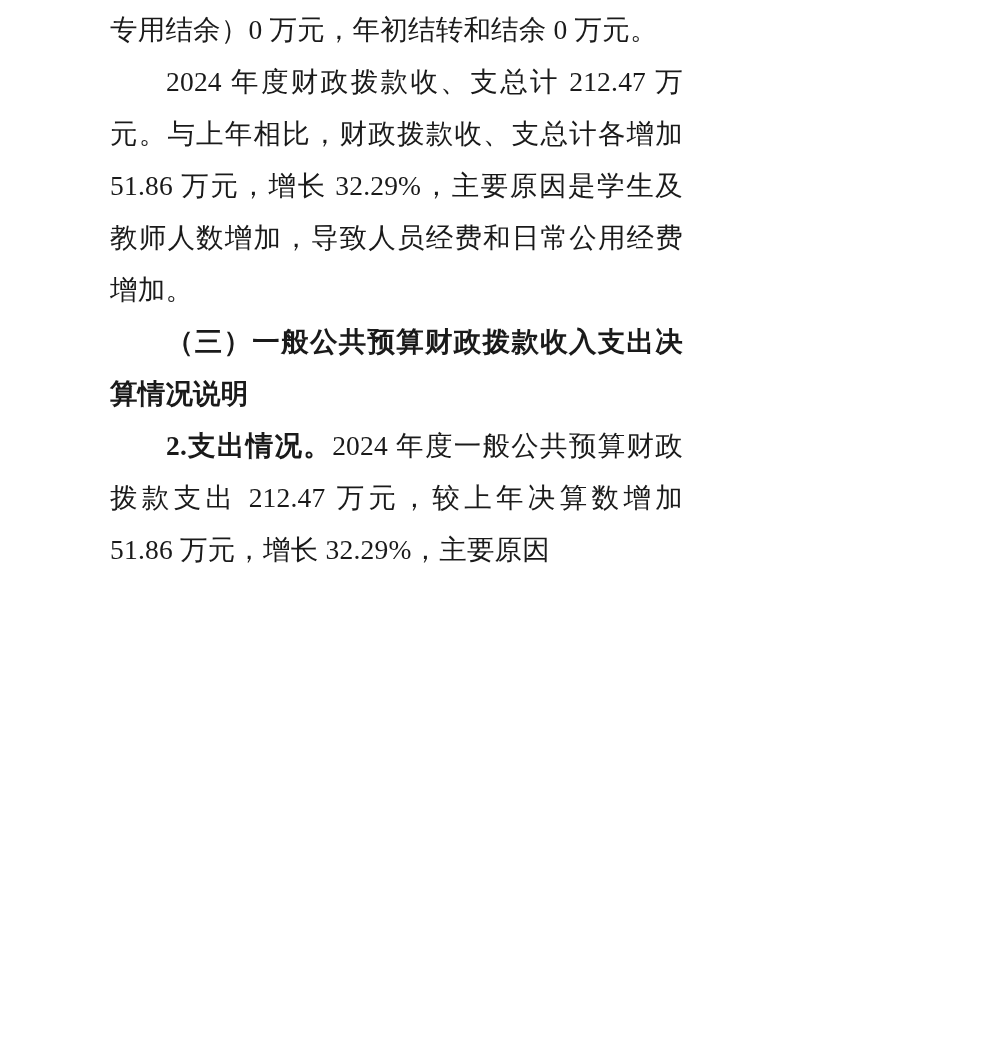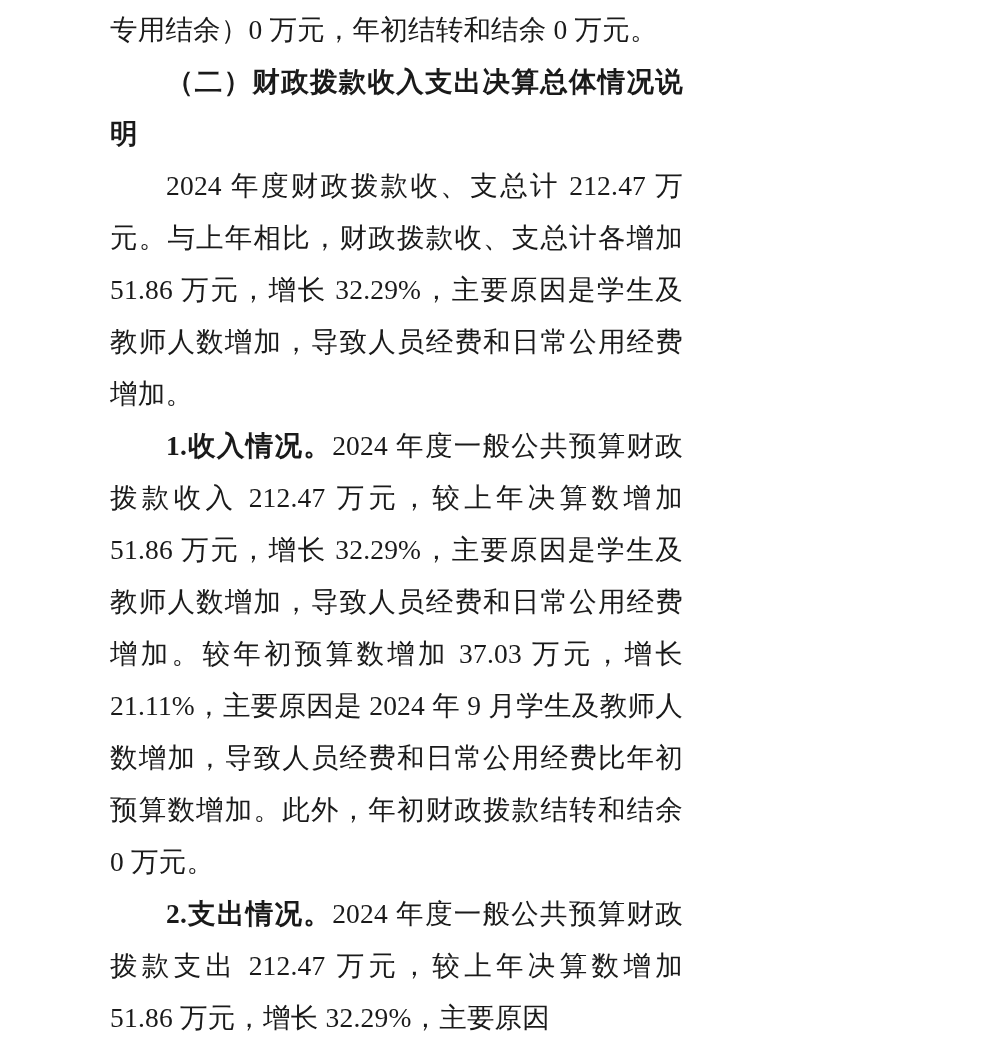--- a/index.html
+++ b/index.html
@@ -51,23 +51,22 @@
 </head>
 <body>
 
 <div class="page">
   <div class="doc-body">
 
     <p class="para"><span>专用结余）0 万元，年初结转和结余 0 万元。</span></p>
 
 
 
-    <p class="para heading"><span>（二）财政拨款收入支出决算总体情况说明</span></p>
 
     <p class="para indent"><span>2024 年度财政拨款收、支总计 212.47 万元。与上年相比，财政拨款收、支总计各增加 51.86 万元，增长 32.29%，主要原因是学生及教师人数增加，导致人员经费和日常公用经费增加。</span></p>
 
+    <p class="para heading"><span>（三）一般公共预算财政拨款收入支出决算情况说明</span></p>
 
-    <p class="para indent"><span class="b">1.收入情况。</span><span>2024 年度一般公共预算财政拨款收入 212.47 万元，较上年决算数增加 51.86 万元，增长 32.29%，主要原因是学生及教师人数增加，导致人员经费和日常公用经费增加。较年初预算数增加 37.03 万元，增长 21.11%，主要原因是 2024 年 9 月学生及教师人数增加，导致人员经费和日常公用经费比年初预算数增加。此外，年初财政拨款结转和结余 0 万元。</span></p>
 
     <p class="para indent clip-bottom"><span class="b">2.支出情况。</span><span>2024 年度一般公共预算财政拨款支出 212.47 万元，较上年决算数增加 51.86 万元，增长 32.29%，主要原因</span></p>
 
   </div>
 </div>
 
 </body></html>

